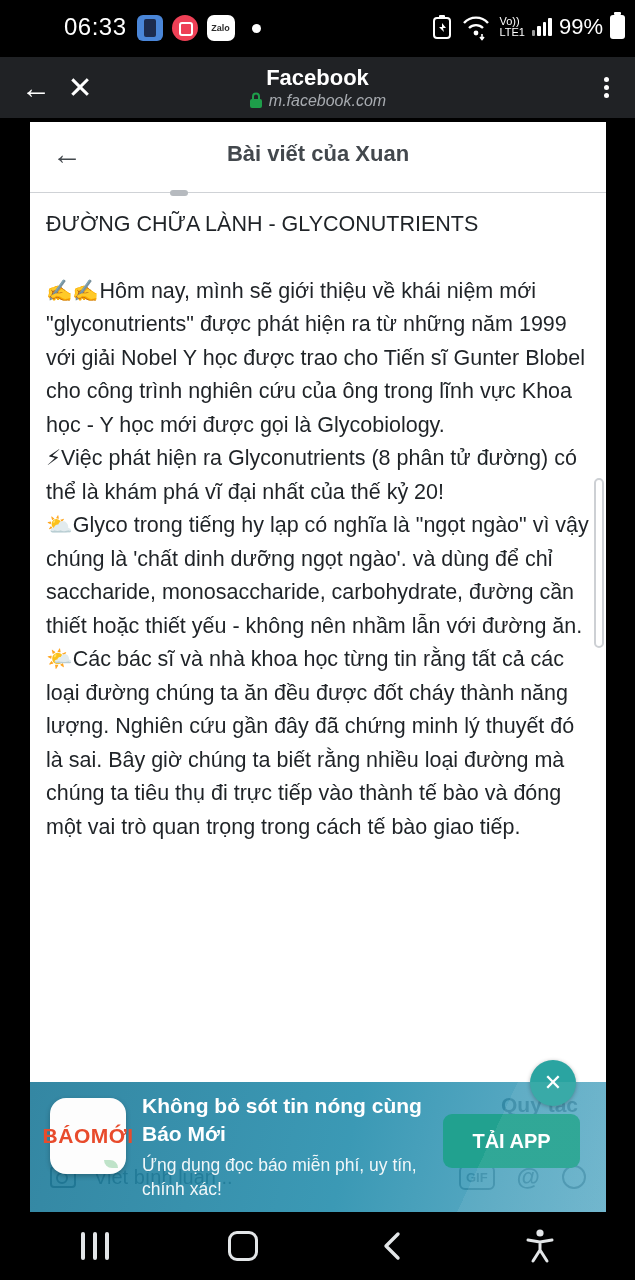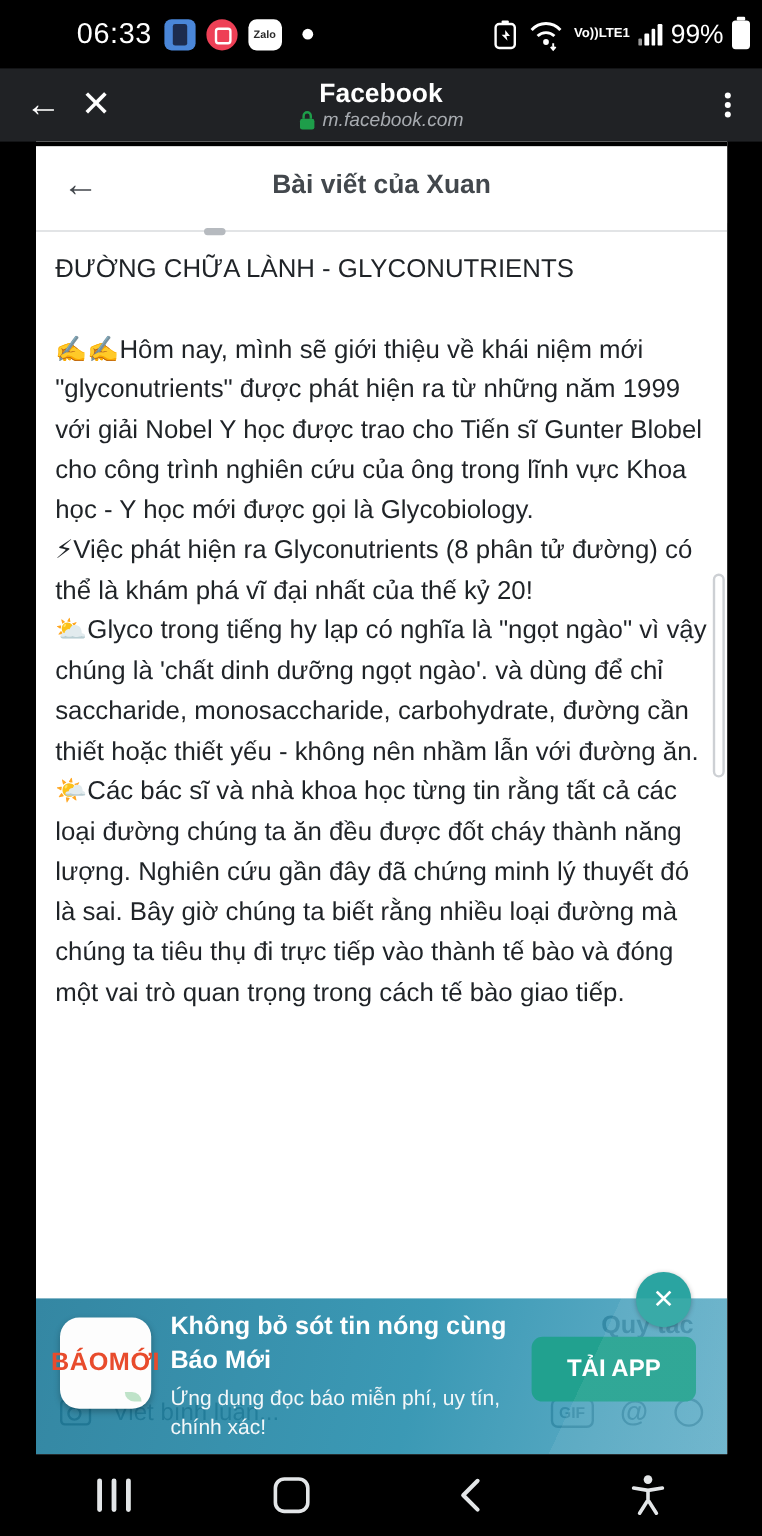--- a/index.html
+++ b/index.html
@@ -1,32 +1,32 @@
 <!DOCTYPE html>
 <html><head>
 <meta charset="utf-8">
 <style>
   html,body{margin:0;padding:0;background:#000;}
   *{box-sizing:border-box;font-family:"Liberation Sans","DejaVu Sans",sans-serif;}
   .phone{position:relative;width:635px;height:1280px;background:#000;overflow:hidden;margin:0 auto;}
 
   
   .statusbar{position:absolute;top:0;left:0;width:635px;height:57px;background:#000;color:#fff;
-    display:flex;align-items:center;padding:0 10px 0 64px;}
+    display:flex;align-items:flex-end;padding:0 10px 16px 64px;}
   .sb-time{font-size:24px;letter-spacing:.5px;}
   .sb-left-icons{display:flex;align-items:center;gap:9px;margin-left:10px;}
   .appicon-blue{width:26px;height:26px;border-radius:6px;background:#4a86d8;position:relative;}
   .appicon-blue::after{content:"";position:absolute;left:7px;top:4px;width:12px;height:18px;border-radius:2px;background:#1d2c4e;}
   .appicon-pink{width:26px;height:26px;border-radius:50%;background:#ee4056;position:relative;}
   .appicon-pink::after{content:"";position:absolute;left:7px;top:7px;width:10px;height:10px;border:2px solid #fff;border-radius:3px;}
   .appicon-zalo{width:28px;height:26px;border-radius:7px;background:#ffffff;color:#2b2b2b;
     font-size:9px;font-weight:bold;display:flex;align-items:center;justify-content:center;}
   .sb-dot{width:9px;height:9px;border-radius:50%;background:#fff;margin-left:8px;}
   .sb-right{margin-left:auto;display:flex;align-items:center;gap:7px;}
-  .volte{display:flex;line-height:11px;font-size:11px;font-weight:bold;color:#fff;text-align:left;}
+  .volte{display:flex;flex-direction:column;line-height:11px;font-size:11px;font-weight:normal;color:#fff;text-align:left;}
   .sigbars{display:flex;align-items:flex-end;gap:2px;height:18px;}
   .sigbars i{display:block;width:3.5px;background:#fff;border-radius:1px;}
   .sigbars i:nth-child(1){height:6px;background:#9a9a9a;}
   .sigbars i:nth-child(2){height:10px;}
   .sigbars i:nth-child(3){height:14px;}
   .sigbars i:nth-child(4){height:18px;}
   .sb-batt-pct{font-size:22px;}
   .batt-body{width:15px;height:24px;background:#fff;border-radius:3px;position:relative;}
   .batt-body::before{content:"";position:absolute;top:-3px;left:4px;width:7px;height:3px;background:#fff;border-radius:1px;}
 

